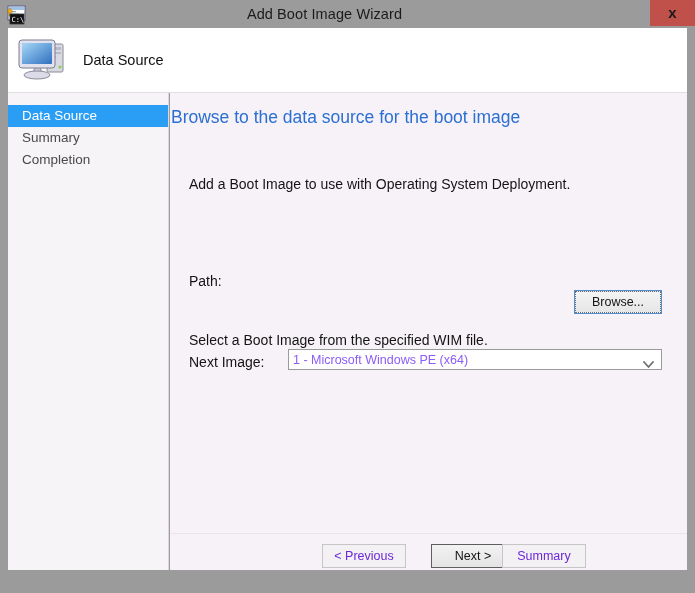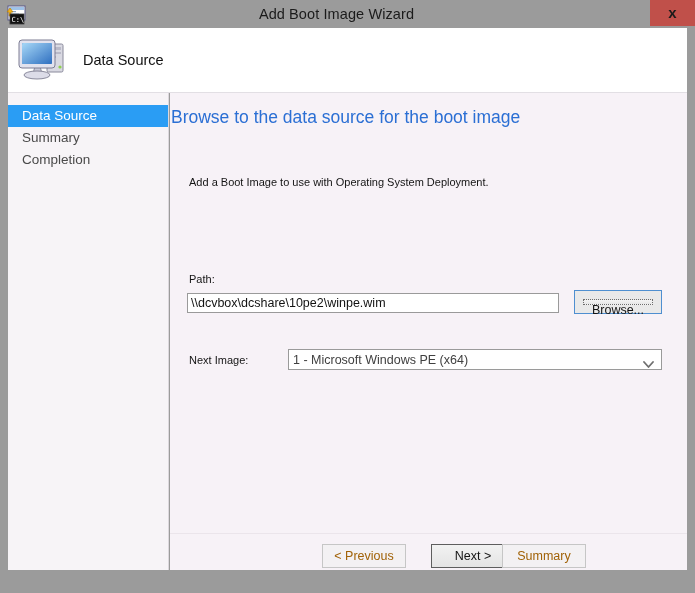--- a/index.html
+++ b/index.html
@@ -23,21 +23,21 @@
 
   
   #titlebar {
     position: absolute;
     left: 0; top: 0;
     width: 695px; height: 28px;
     background: #9b9b9b;
   }
   #title-text {
     position: absolute;
-    left: 16px; top: 0;
+    left: 4px; top: 0;
     width: 641px;
     line-height: 28px;
     text-align: center;
     font-size: 14.5px;
     color: #1b1b1b;
     letter-spacing: 0.1px;
     white-space: nowrap;
   }
   #app-icon {
     position: absolute;
@@ -129,21 +129,21 @@
   }
   #page-heading {
     position: absolute;
     left: 1px; top: 14px;
     font-size: 17.5px;
     color: #2b6fd4;
     white-space: nowrap;
   }
   .body-text {
     position: absolute;
-    font-size: 11px;
+    font-size: 14px;
     color: #141414;
     white-space: nowrap;
   }
   #text-intro   { left: 19px; top: 83px; }
   #text-specify { left: 19px; top: 127px; }
   #label-path   { left: 19px; top: 180px; }
   #text-example { left: 108px; top: 180px; }
   #text-select  { left: 19px; top: 239px; }
   #label-boot   { left: 19px; top: 261px; }
 
@@ -163,21 +163,21 @@
   }
 
   
   #browse-button {
     position: absolute;
     left: 404px; top: 197px;
     width: 88px; height: 24px;
     box-sizing: border-box;
     border: 1px solid #4f8fd0;
     background: #e9e9e9;
-    padding: 8px;
+    padding: 0;
     cursor: pointer;
   }
   #browse-button .inner {
     display: block;
     width: 100%;
     height: 100%;
     box-sizing: border-box;
     border: 1px dotted #6d6d6d;
     background: linear-gradient(to bottom,#f4f4f4 0%, #e6e6e6 100%);
     line-height: 20px;
@@ -190,21 +190,21 @@
   
   #boot-select {
     position: absolute;
     left: 118px; top: 256px;
     width: 374px; height: 21px;
     box-sizing: border-box;
     border: 1px solid #9a9a9a;
     background: #ffffff;
     font-family: "Liberation Sans", sans-serif;
     font-size: 12.5px;
-    color: #404040;
+    color: #8b5cf6;
     padding-left: 4px;
     -webkit-appearance: none;
     -moz-appearance: none;
     appearance: none;
     cursor: pointer;
   }
   #boot-select-arrow {
     position: absolute;
     left: 473px; top: 262px;
     width: 11px; height: 9px;
@@ -225,21 +225,21 @@
     box-sizing: border-box;
     font-family: "Liberation Sans", sans-serif;
     font-size: 12.5px;
     padding: 0;
     cursor: pointer;
     background: linear-gradient(to bottom,#f2f2f2 0%, #e4e4e4 100%);
     border: 1px solid #9c9c9c;
     color: #131313;
   }
   .dlg-button.disabled {
-    color: #a16207;
+    color: #6d28d9;
     border: 1px solid #c6c6c6;
     background: #f3f1f3;
     cursor: default;
   }
   .dlg-button.strong {
     border: 1px solid #5e5e5e;
   }
   #btn-previous { left: 152px; }
   #btn-next     { left: 242px; margin-left: 19px; }
   #btn-summary  { left: 332px; }
@@ -309,26 +309,26 @@
   </div>
 
   <div id="main">
 
     <div id="page-heading">Browse to the data source for the boot image</div>
 
     <div class="body-text" id="text-intro">Add a Boot Image to use with Operating System Deployment.</div>
 
     <div class="body-text" id="label-path">Path:</div>
 
-    <input id="path-input" type="text" value="\\dcvbox\dcshare\10pe2\winpe.wim" style="">
 
     <button id="browse-button">
       <span class="inner">Browse...</span>
     </button>
 
+    <div class="body-text" id="text-select">Select a Boot Image from the specified WIM file.</div>
     <div class="body-text" id="label-boot">Next Image:</div>
 
     <select id="boot-select">
       <option>1 - Microsoft Windows PE (x64)</option>
     </select>
     <span id="boot-select-arrow">
       <svg width="11" height="9" viewBox="0 0 11 9">
         <path d="M1 2 L5.5 7 L10 2" fill="none" stroke="#6f6f6f" stroke-width="1.8" stroke-linecap="round" stroke-linejoin="round"></path>
       </svg>
     </span>

